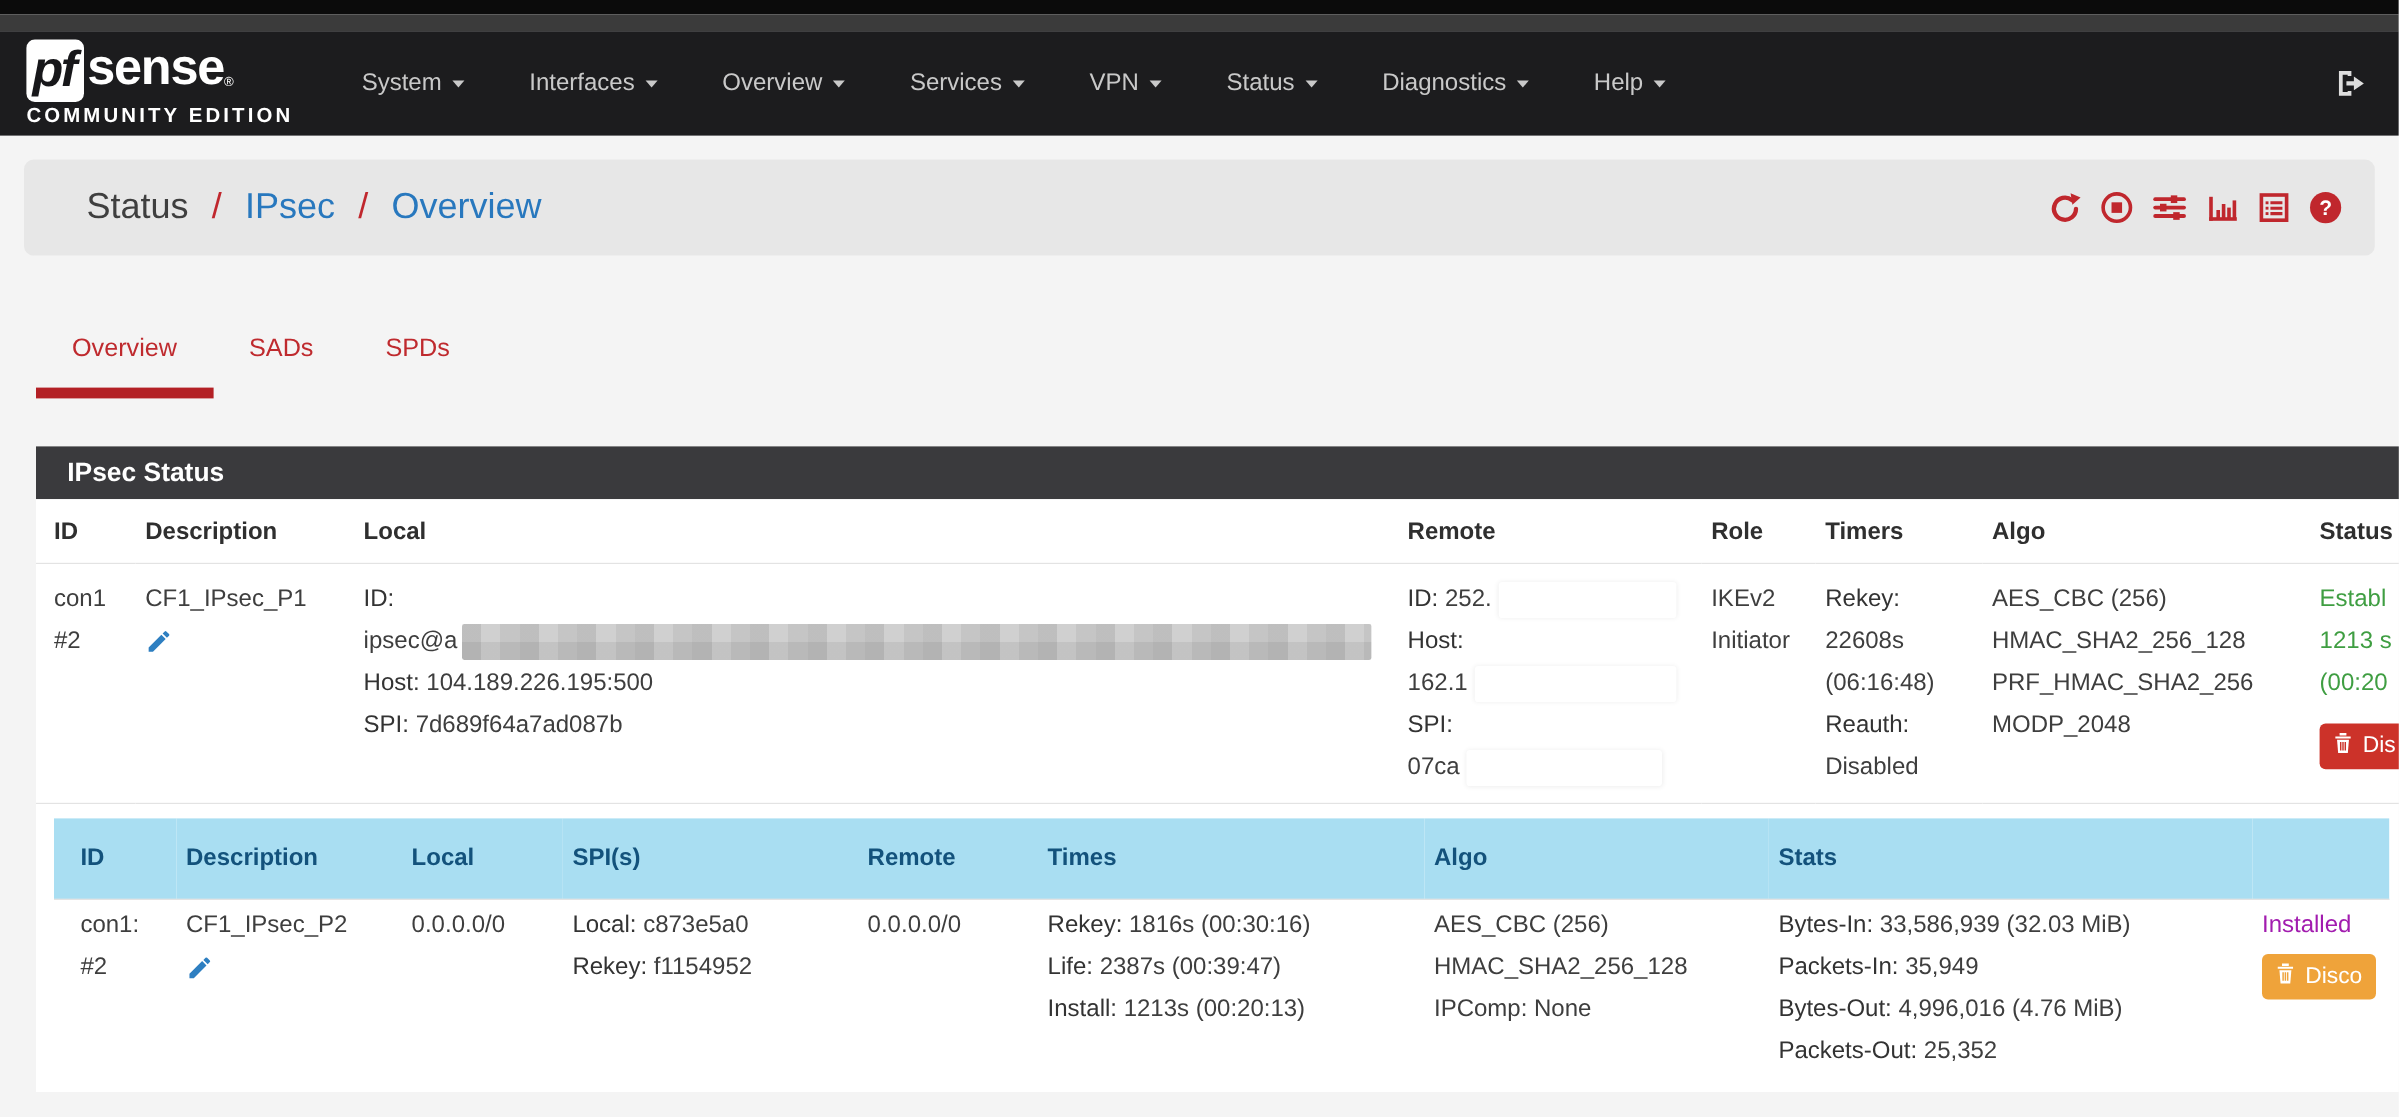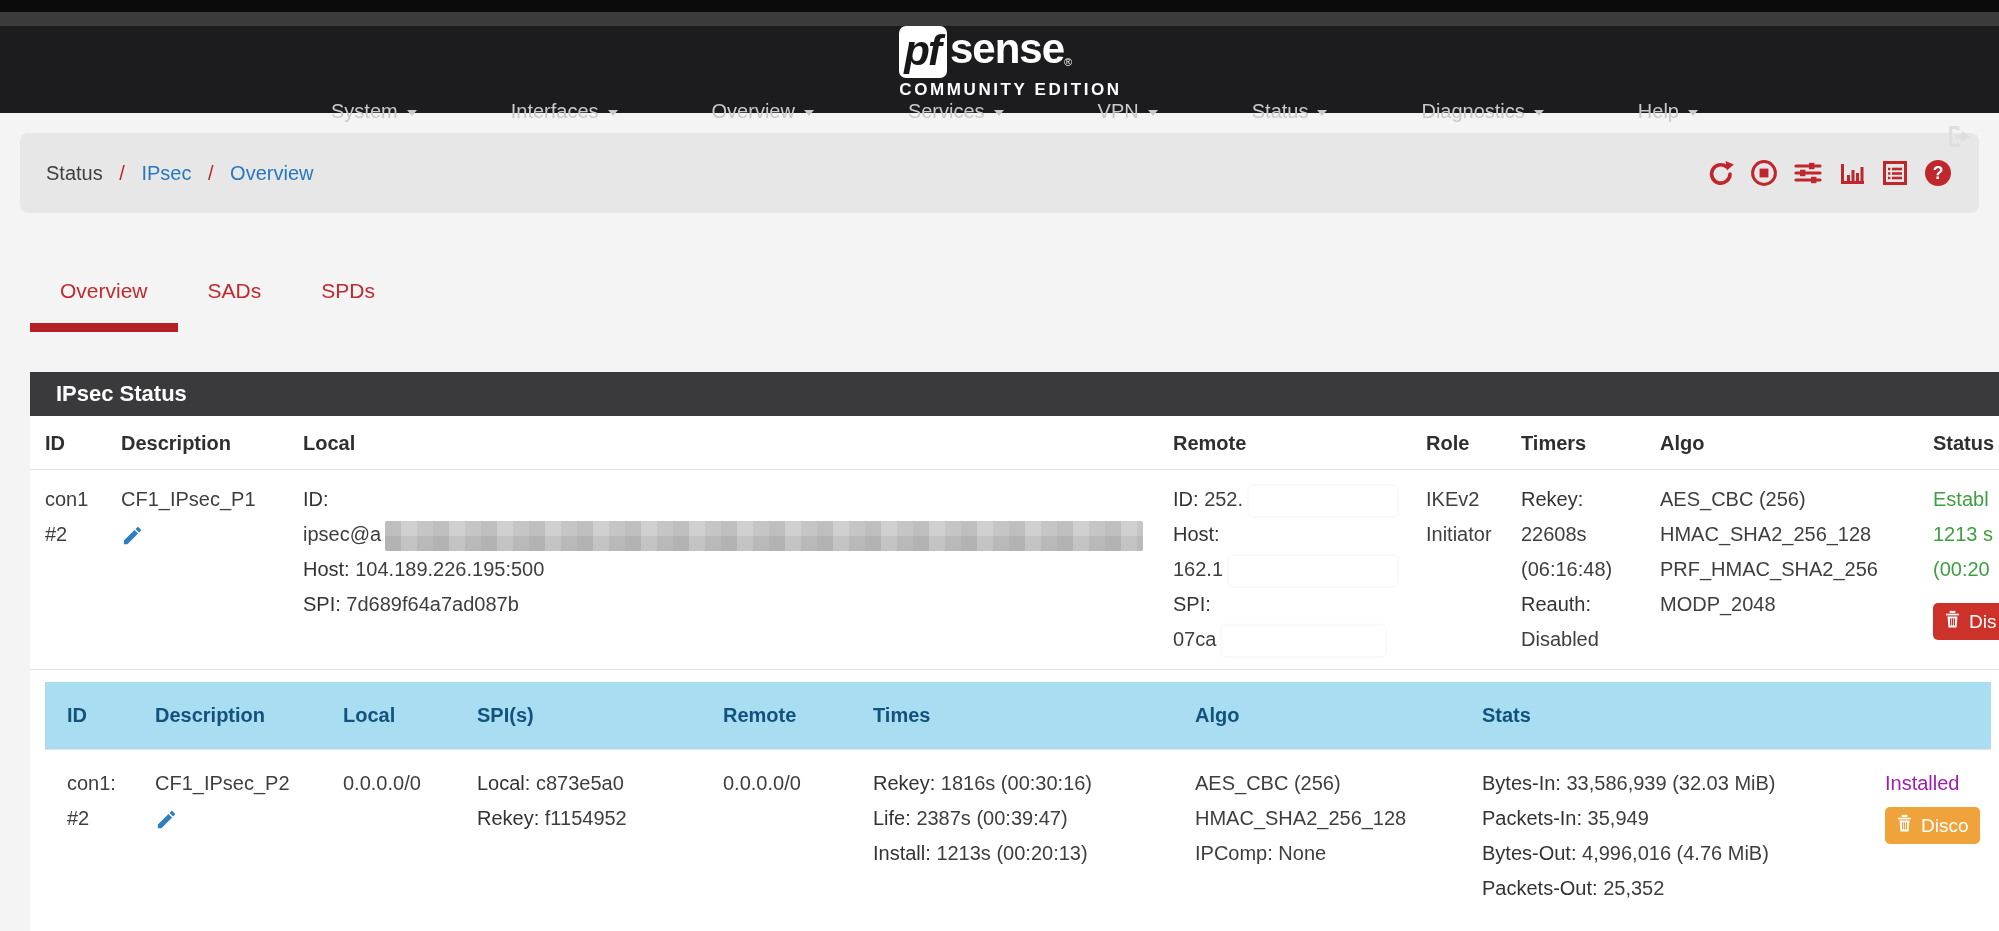--- a/index.html
+++ b/index.html
@@ -8,42 +8,42 @@
     width:1999px; height:931px; overflow:hidden;
     background:#f4f4f4;
     font-family:"Liberation Sans", sans-serif;
     color:#3e3e3e;
   }
   
   .strip-a { height:12px; background:#0b0b0b; }
   .strip-b { height:14px; background:#3b3b3b; }
   .navbar {
     height:87px; background:#1c1c1e;
-    display:flex; align-items:center;flex-direction:column;
+    display:flex; align-items:center;
   }
   .brand { margin-left:22px; cursor:pointer; }
   .brand-row { display:flex; align-items:flex-start; }
   .pf-box { background:#fff; border-radius:7px; padding:1px 7px 3px 5px; }
   .pf { font-style:italic; font-weight:bold; font-size:42px; color:#17171a; letter-spacing:-2px; }
   .sense { color:#fff; font-weight:bold; font-size:42px; letter-spacing:-1px; margin-left:3px; line-height:1.1; }
   .reg { color:#fff; font-size:11px; margin-top:30px; }
   .brand-sub { color:#fff; font-weight:bold; font-size:17px; letter-spacing:2.6px; margin-top:2px; }
-  .menu { list-style:none; display:flex; margin:0 0 0 30px; padding:0;gap:40px; }
+  .menu { list-style:none; display:flex; margin:0 0 0 30px; padding:0; }
   .menu li { color:#c9c9c9; font-size:20px; padding:0 27px; cursor:pointer; white-space:nowrap; }
   .caret { display:inline-block; width:0; height:0; border-left:5px solid transparent;
            border-right:5px solid transparent; border-top:6px solid #c9c9c9;
            margin-left:9px; vertical-align:middle; }
   .logout { margin-left:auto; margin-right:26px; cursor:pointer; display:flex; }
   
   .crumbbar {
     margin:20px 0 0 20px; width:1959px; height:80px;
     background:#e7e7e7; border-radius:8px;
     display:flex; align-items:center; padding:0 26px;
   }
-  .crumb { font-size:20px; }
+  .crumb { font-size:30px;margin-left:26px; }
   .c-cur  { color:#3f3f3f; }
   .c-sep  { color:#c0272d; margin:0 11px; }
   .c-link { color:#2878be; text-decoration:none; cursor:pointer; }
   .crumb-icons { margin-left:auto; display:flex; gap:13px; align-items:center; }
   .crumb-icons .ico { display:flex; cursor:pointer; }
   
   .tabs { list-style:none; display:flex; margin:58px 0 0 30px; padding:0; font-size:21px; }
   .tabs li { color:#bf2a2e; padding:8px 30px 20px; cursor:pointer; }
   .tabs li.active { border-bottom:9px solid #b32025; }
   
@@ -85,21 +85,21 @@
   }
   .btn-danger  { background:#cc3229; }
   .btn-warning { background:#efa33a; margin-top:6px; }
   
   .nested-td { padding:9px 0 16px 10px; border-top:1px solid #e3e3e3; }
   .t2 { width:1946px; }
   .t2 th {
     background:#a9def2; color:#13527c; font-size:20px; text-align:left;
     padding:16px 8px; font-weight:bold;
   }
-  .t2 td { font-size:20px; vertical-align:top; padding:16px 8px; line-height:35px; }
+  .t2 td { font-size:20px; vertical-align:top; padding:4px 8px; line-height:35px; }
   .t2 th:first-child, .t2 td:first-child { padding-left:22px; }
   .dark { color:#a21caf; }
 </style>
 </head>
 <body>
 
 <div>
   <div class="strip-a"></div>
   <div class="strip-b"></div>
 

